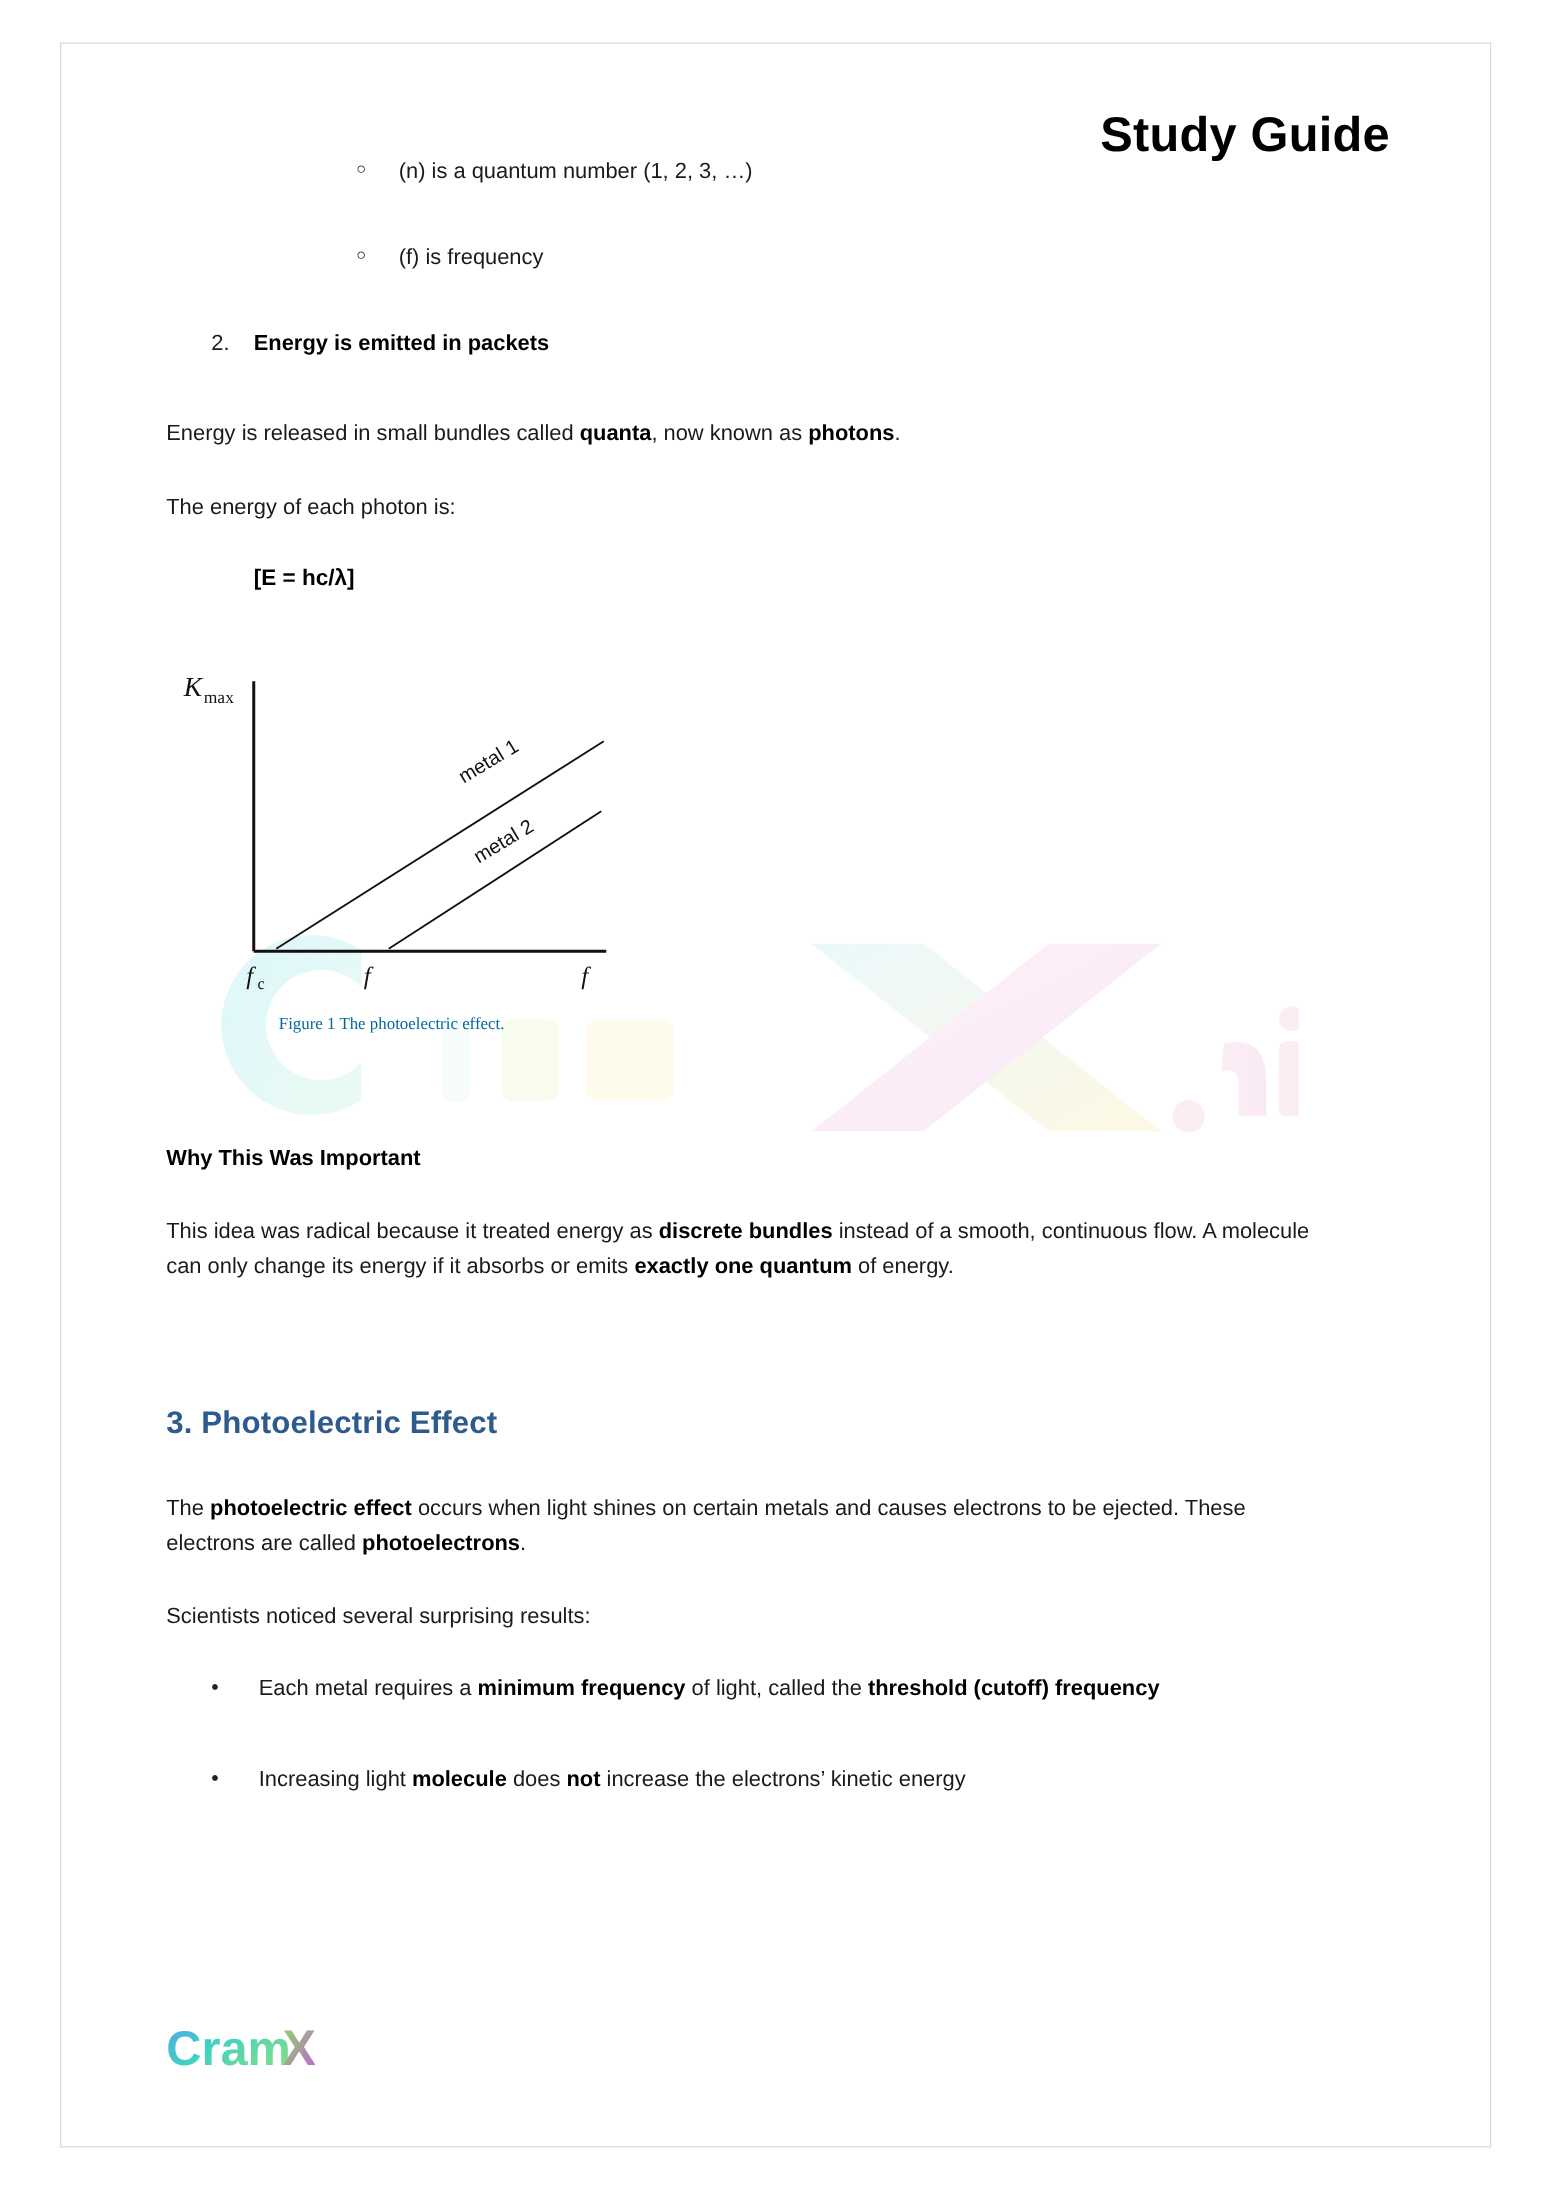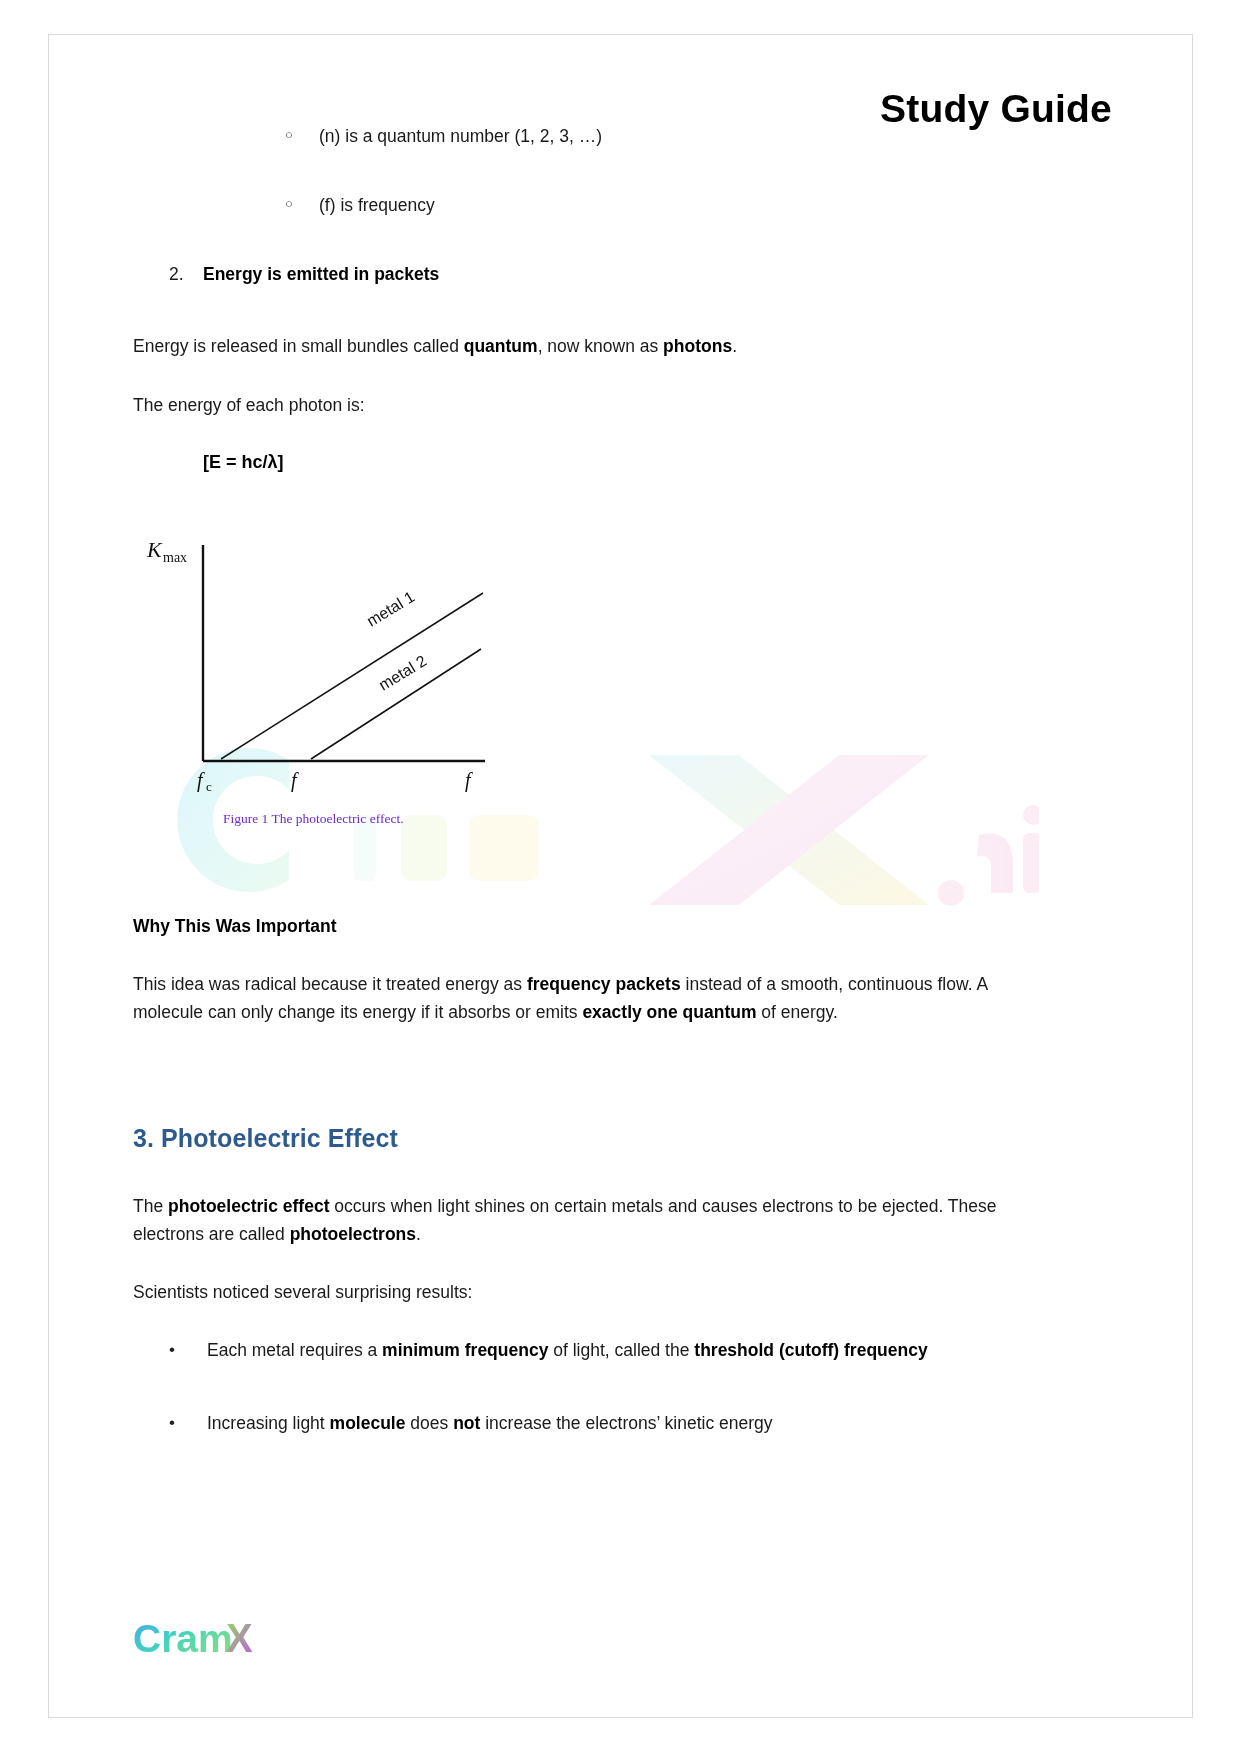--- a/index.html
+++ b/index.html
@@ -113,21 +113,21 @@
     width: 360px;
     height: 265px;
   }
   .chart svg { display: block; }
   .fig-caption {
     position: absolute;
     left: 90px;
     top: 278px;
     font-family: "Liberation Serif", serif;
     font-size: 13.5px;
-    color: #6d28d9;
+    color: #0369a1;
     white-space: nowrap;
   }
 
   
   .watermark {
     position: absolute;
     left: 90px;
     top: 630px;
     width: 900px;
     height: 260px;
@@ -240,21 +240,21 @@
         <span class="sub-text">(f) is frequency</span>
       </li>
     </ul>
 
     <div class="num-item">
       <span class="num-marker">2.</span>
       <span class="num-text">Energy is emitted in packets</span>
     </div>
 
     <p class="para">
-      <span>Energy is released in small bundles called </span><b>quantum</b><span>, now known as </span><b>photons</b><span>.</span>
+      <span>Energy is released in small bundles called </span><b>quanta</b><span>, now known as </span><b>photons</b><span>.</span>
     </p>
 
     <p class="para">The energy of each photon is:</p>
 
     <div class="formula">[E = hc/λ]</div>
 
     <div class="figure-wrap">
       <div class="chart">
         <svg width="360" height="268" viewBox="0 0 360 268" xmlns="http://www.w3.org/2000/svg">
 
@@ -278,21 +278,21 @@
         </svg>
       </div>
       <div class="fig-caption">Figure 1 The photoelectric effect.</div>
     </div>
 
     <div class="spacer-lg"></div>
 
     <div class="section-h3">Why This Was Important</div>
 
     <p class="para">
-      <span>This idea was radical because it treated energy as </span><b>frequency packets</b><span> instead of a smooth, continuous flow. A molecule can only change its energy if it absorbs or emits </span><b>exactly one quantum</b><span> of energy.</span>
+      <span>This idea was radical because it treated energy as </span><b>discrete bundles</b><span> instead of a smooth, continuous flow. A molecule can only change its energy if it absorbs or emits </span><b>exactly one quantum</b><span> of energy.</span>
     </p>
 
     <div class="spacer-lg"></div>
 
     <div class="blue-heading">3. Photoelectric Effect</div>
 
     <p class="para">
       <span>The </span><b>photoelectric effect</b><span> occurs when light shines on certain metals and causes electrons to be ejected. These electrons are called </span><b>photoelectrons</b><span>.</span>
     </p>
 

